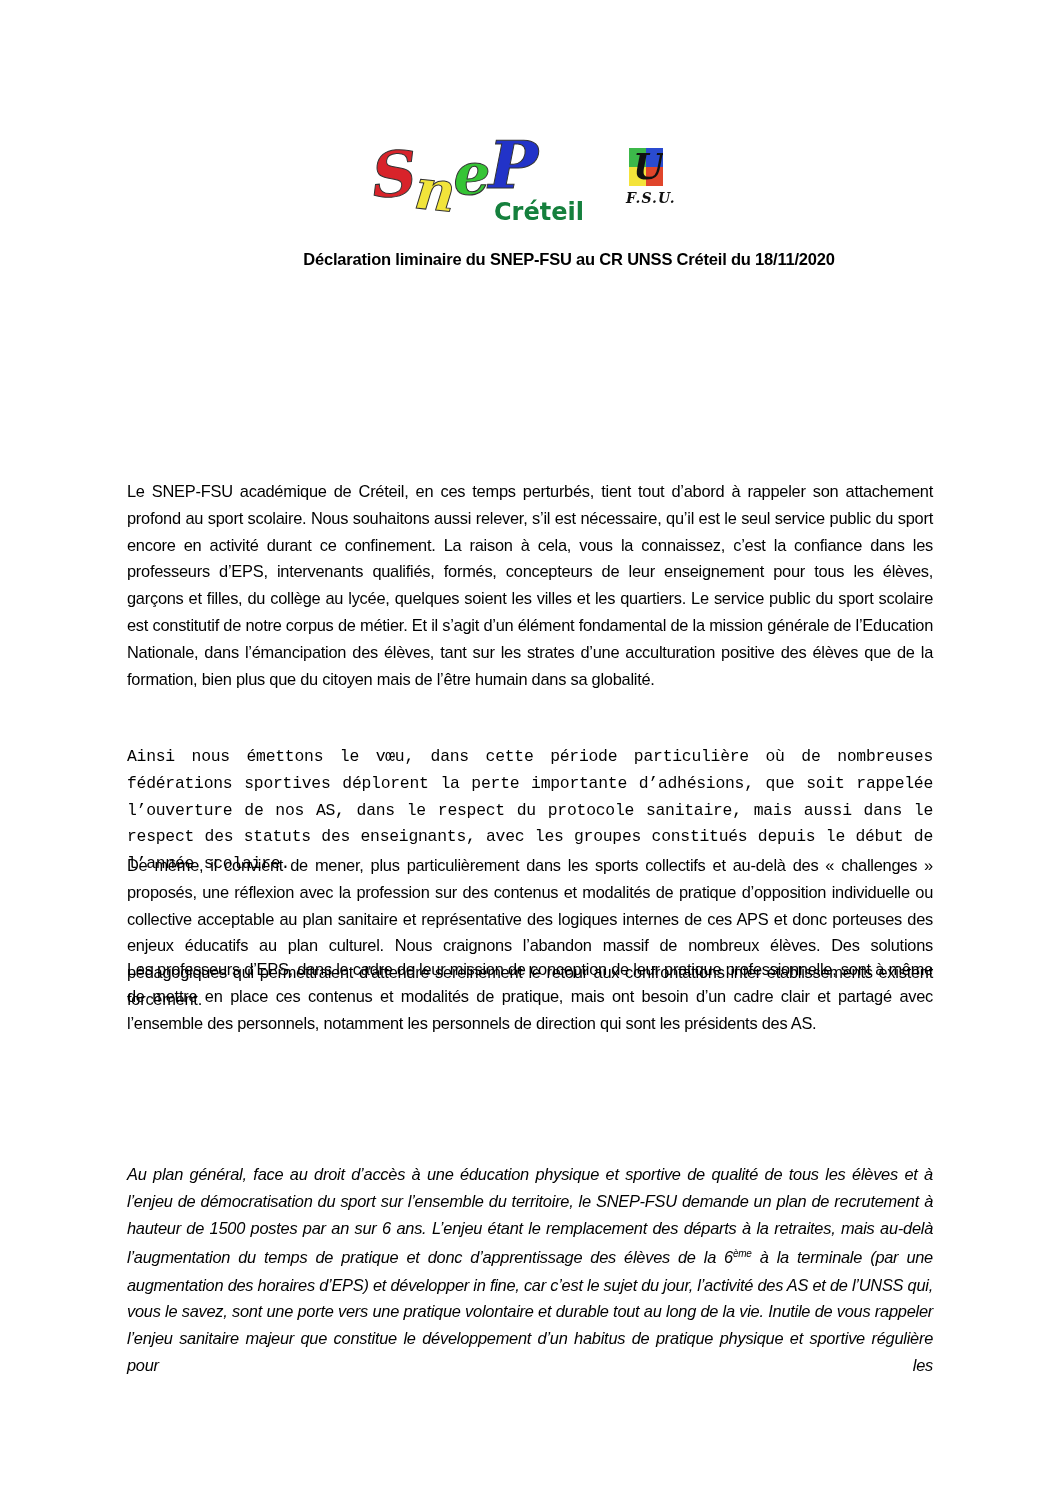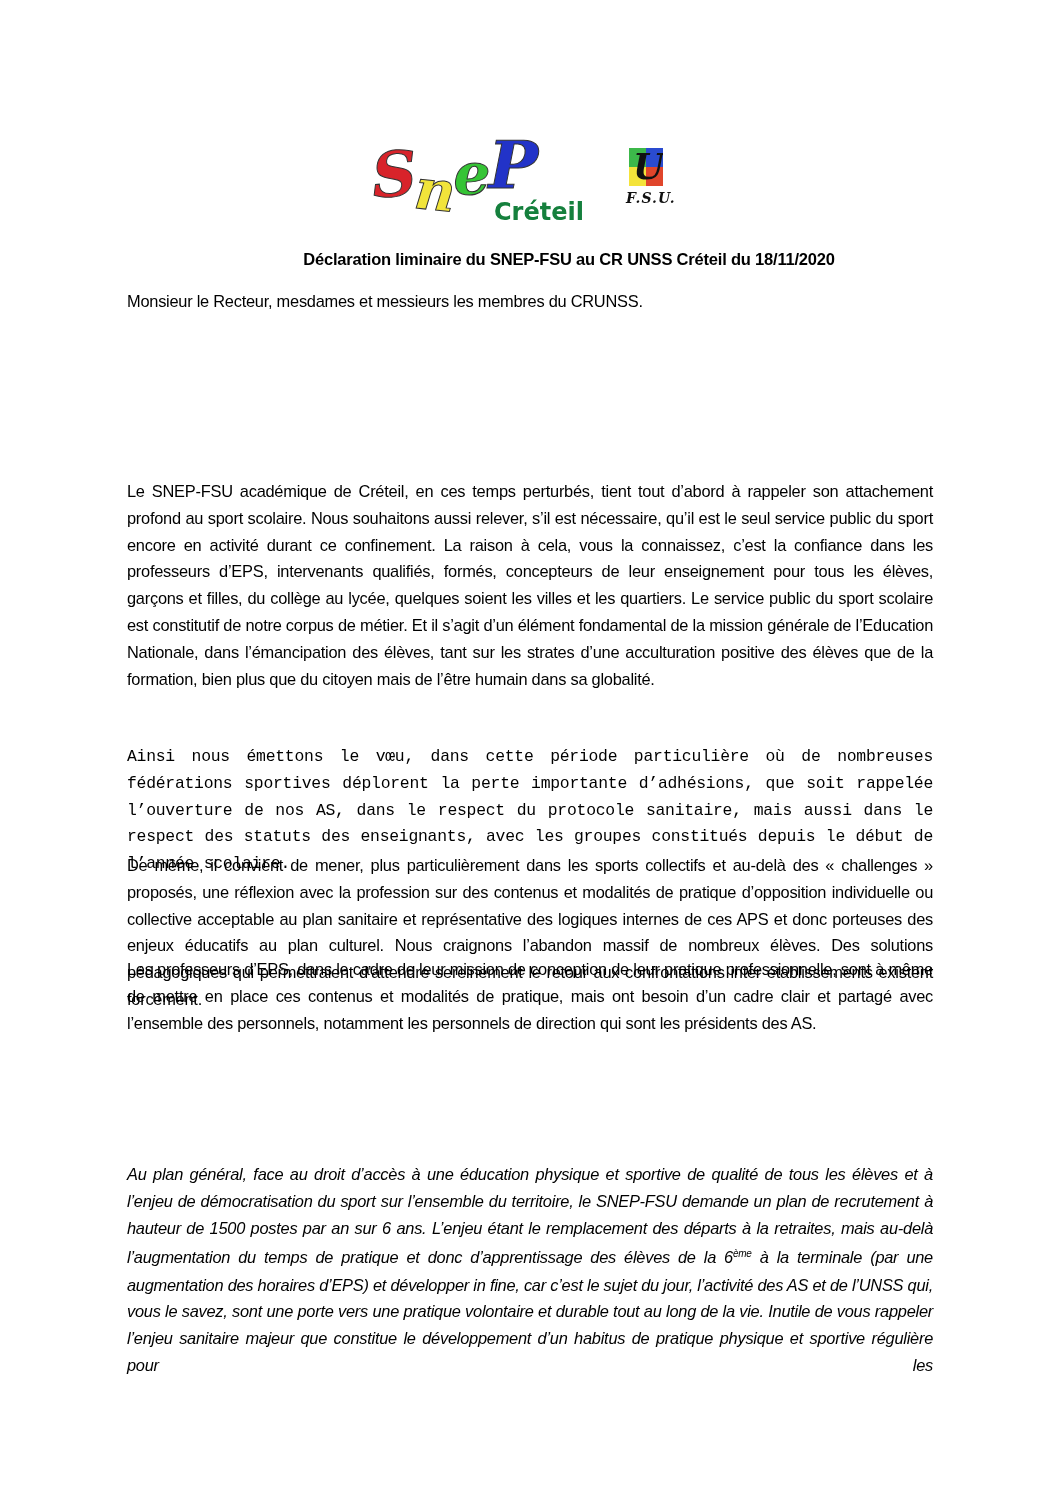--- a/index.html
+++ b/index.html
@@ -51,21 +51,20 @@
       <div class="fsu-q q2"></div>
       <div class="fsu-q q3"></div>
       <div class="fsu-q q4"></div>
       <div class="fsu-u">U.</div>
     </div>
     <div class="fsu-text">F.S.U.</div>
   </div>
 
   <div class="title">Déclaration liminaire du SNEP-FSU au CR UNSS Créteil du 18/11/2020</div>
 
-  <p class="para" style="top:288px;">Monsieur le Recteur, mesdames et messieurs les membres du CRUNSS.</p>
 
 
   <p class="para" style="top:478px;">Le SNEP-FSU académique de Créteil, en ces temps perturbés, tient tout d’abord à rappeler son attachement profond au sport scolaire. Nous souhaitons aussi relever, s’il est nécessaire, qu’il est le seul service public du sport encore en activité durant ce confinement. La raison à cela, vous la connaissez, c’est la confiance dans les professeurs d’EPS, intervenants qualifiés, formés, concepteurs de leur enseignement pour tous les élèves, garçons et filles, du collège au lycée, quelques soient les villes et les quartiers.  Le service public du sport scolaire est constitutif de notre corpus de métier. Et il s’agit d’un élément fondamental de la mission générale de l’Education Nationale, dans l’émancipation des élèves, tant sur les strates d’une acculturation positive des élèves que de la formation, bien plus que du citoyen mais de l’être humain dans sa globalité.</p>
 
   <p class="para" style="top:744px;font-family:Liberation Mono, monospace;">Ainsi nous émettons le vœu, dans cette période particulière où de nombreuses fédérations sportives déplorent la perte importante d’adhésions, que soit rappelée l’ouverture de nos AS, dans le respect du protocole sanitaire, mais aussi dans le respect des statuts des enseignants, avec les groupes constitués depuis le début de l’année scolaire.</p>
 
   <p class="para" style="top:852px;">De même, il convient de mener, plus particulièrement dans les sports collectifs et au-delà des « challenges » proposés, une réflexion avec la profession sur des contenus et modalités de pratique d’opposition individuelle ou collective acceptable au plan sanitaire et représentative des logiques internes de ces APS et donc porteuses des enjeux éducatifs au plan culturel. Nous craignons l’abandon massif de nombreux élèves. Des solutions pédagogiques qui permettraient d’attendre sereinement le retour aux confrontations inter établissements existent forcément.</p>
 
   <p class="para" style="top:956px;">Les professeurs d’EPS, dans le cadre de leur mission de conception de leur pratique professionnelle, sont à même de mettre en place ces contenus et modalités de pratique, mais ont besoin d’un cadre clair et partagé avec l’ensemble des personnels, notamment les personnels de direction qui sont les présidents des AS.</p>
 

